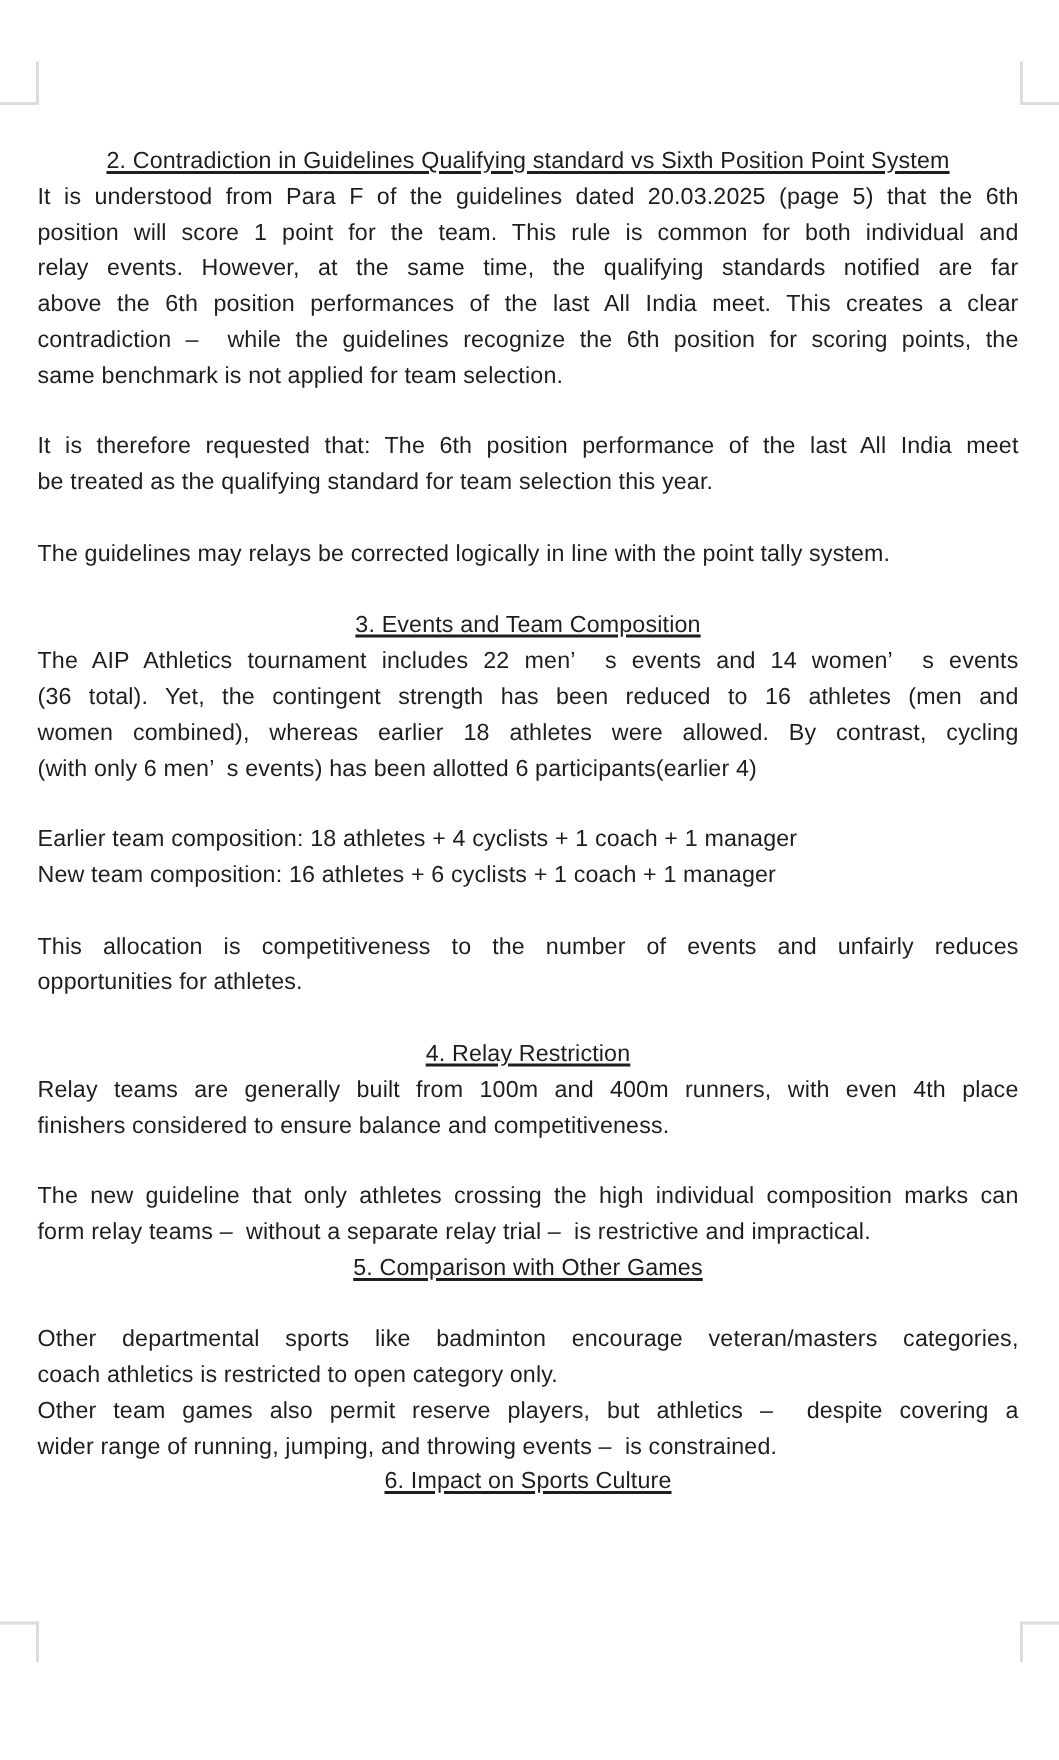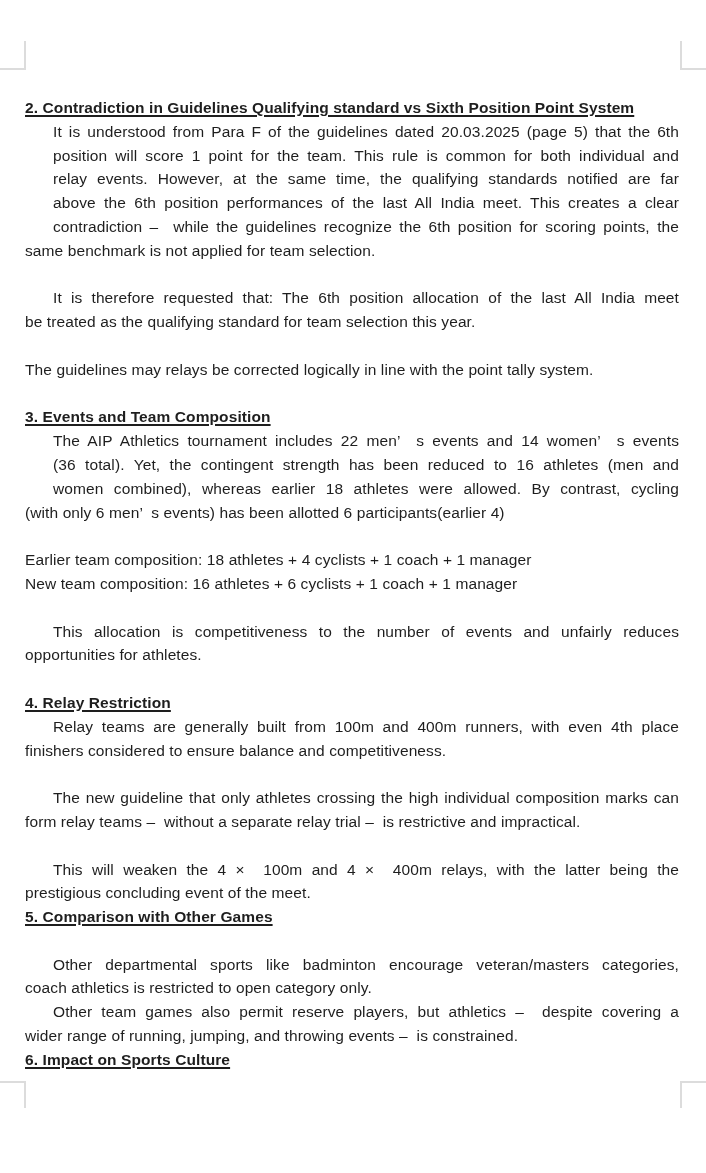--- a/index.html
+++ b/index.html
@@ -24,27 +24,27 @@
     font-size: 15.5px;
     line-height: 23.8px;
     letter-spacing: 0.1px;
   }
   .line {
     white-space: pre-wrap;
   }
   .jline {
     text-align: justify;
     text-align-last: justify;
-    margin-left: 28px;
   }
   .heading {
-    font-weight: bold;
+    font-weight: normal;
     text-decoration: underline;
     text-decoration-thickness: 1.5px;
     text-underline-offset: 2px;
+    text-align: center;
   }
   .gap-before {
     margin-top: 23.8px;
   }
   
   .cm {
     position: absolute;
     width: 24px;
     height: 27px;
     border: 0 solid #dcdcdc;
@@ -66,21 +66,21 @@
       <div class="heading line">2. Contradiction in Guidelines Qualifying standard vs Sixth Position Point System</div>
       <div class="paragraph">
         <div class="line jline">It is understood from Para F of the guidelines dated 20.03.2025 (page 5) that the 6th</div>
         <div class="line jline">position will score 1 point for the team. This rule is common for both individual and</div>
         <div class="line jline">relay events. However, at the same time, the qualifying standards notified are far</div>
         <div class="line jline">above the 6th position performances of the last All India meet. This creates a clear</div>
         <div class="line jline">contradiction –  while the guidelines recognize the 6th position for scoring points, the</div>
         <div class="line">same benchmark is not applied for team selection.</div>
       </div>
       <div class="paragraph gap-before">
-        <div class="line jline">It is therefore requested that: The 6th position allocation of the last All India meet</div>
+        <div class="line jline">It is therefore requested that: The 6th position performance of the last All India meet</div>
         <div class="line">be treated as the qualifying standard for team selection this year.</div>
       </div>
       <div class="paragraph gap-before">
         <div class="line">The guidelines may relays be corrected logically in line with the point tally system.</div>
       </div>
       <div class="heading line gap-before">3. Events and Team Composition</div>
       <div class="paragraph">
         <div class="line jline">The AIP Athletics tournament includes 22 men’  s events and 14 women’  s events</div>
         <div class="line jline">(36 total). Yet, the contingent strength has been reduced to 16 athletes (men and</div>
         <div class="line jline">women combined), whereas earlier 18 athletes were allowed. By contrast, cycling</div>
@@ -96,24 +96,20 @@
       </div>
       <div class="heading line gap-before">4. Relay Restriction</div>
       <div class="paragraph">
         <div class="line jline">Relay teams are generally built from 100m and 400m runners, with even 4th place</div>
         <div class="line">finishers considered to ensure balance and competitiveness.</div>
       </div>
       <div class="paragraph gap-before">
         <div class="line jline">The new guideline that only athletes crossing the high individual composition marks can</div>
         <div class="line">form relay teams –  without a separate relay trial –  is restrictive and impractical.</div>
       </div>
-      <div class="paragraph gap-before">
-        <div class="line jline">This will weaken the 4 ×  100m and 4 ×  400m relays, with the latter being the</div>
-        <div class="line">prestigious concluding event of the meet.</div>
-      </div>
       <div class="heading line">5. Comparison with Other Games</div>
       <div class="paragraph gap-before">
         <div class="line jline">Other departmental sports like badminton encourage veteran/masters categories,</div>
         <div class="line">coach athletics is restricted to open category only.</div>
       </div>
       <div class="paragraph">
         <div class="line jline">Other team games also permit reserve players, but athletics –  despite covering a</div>
         <div class="line">wider range of running, jumping, and throwing events –  is constrained.</div>
       </div>
       <div class="heading line">6. Impact on Sports Culture</div>

